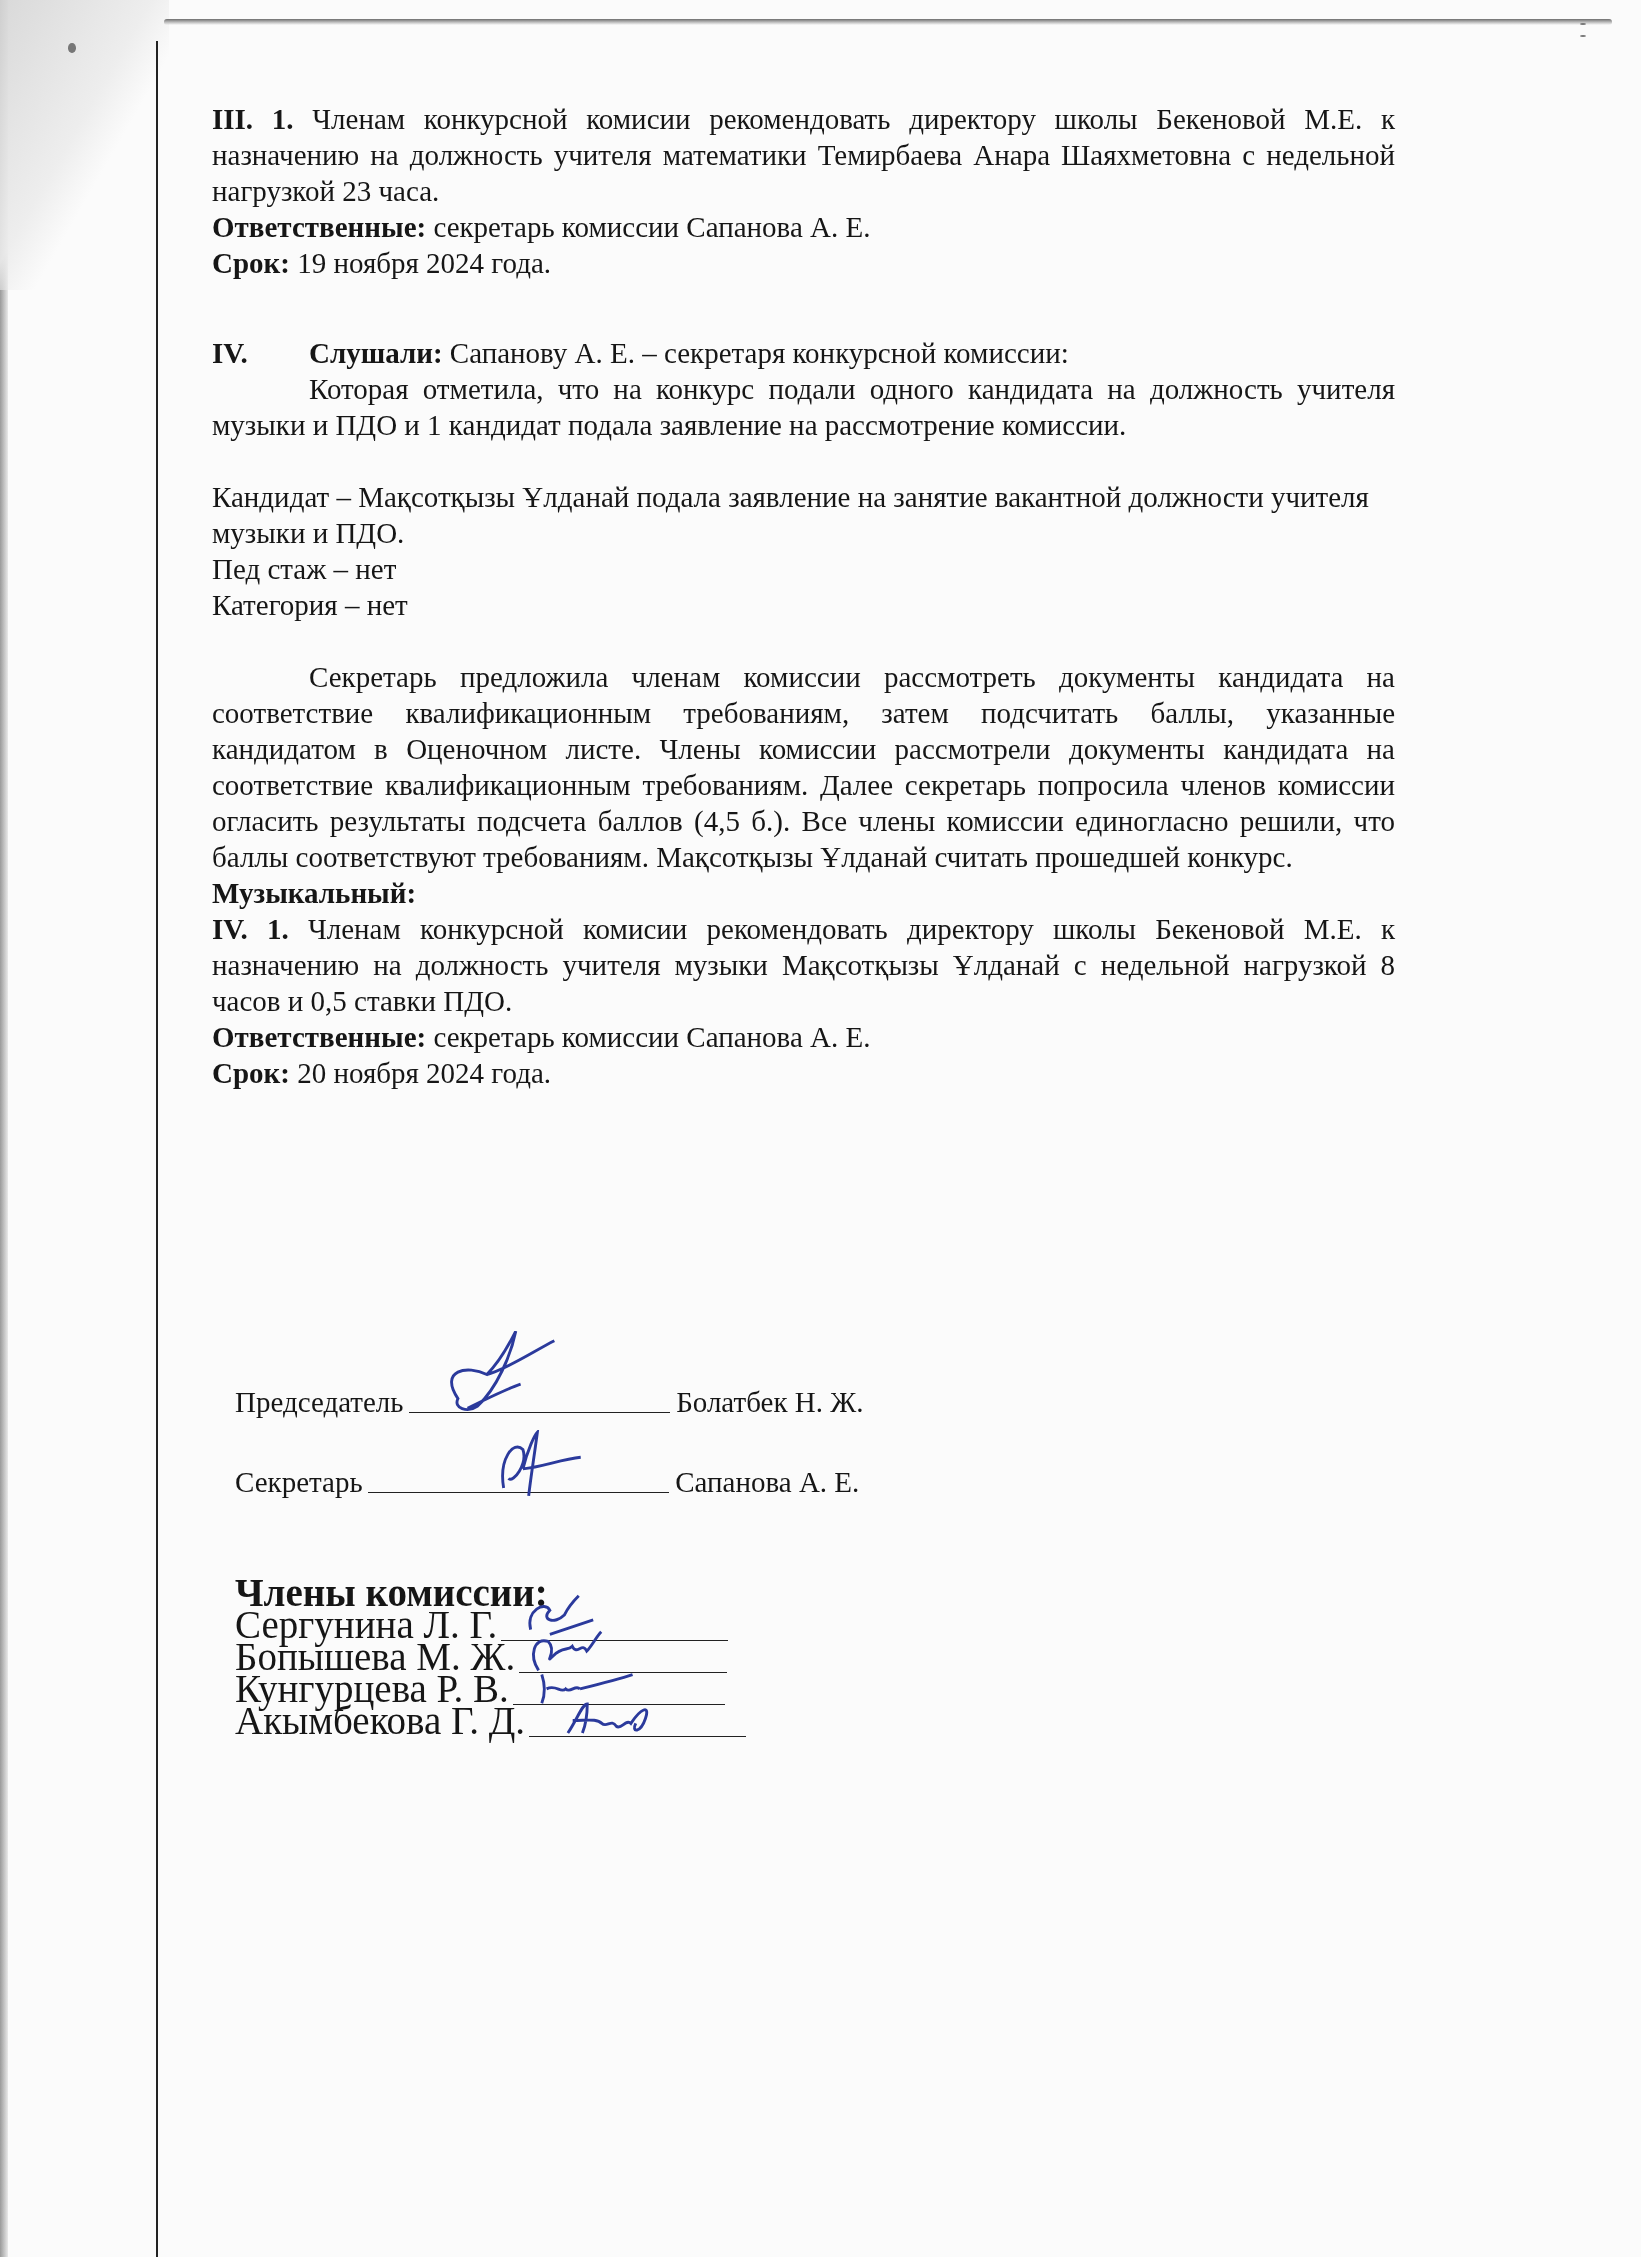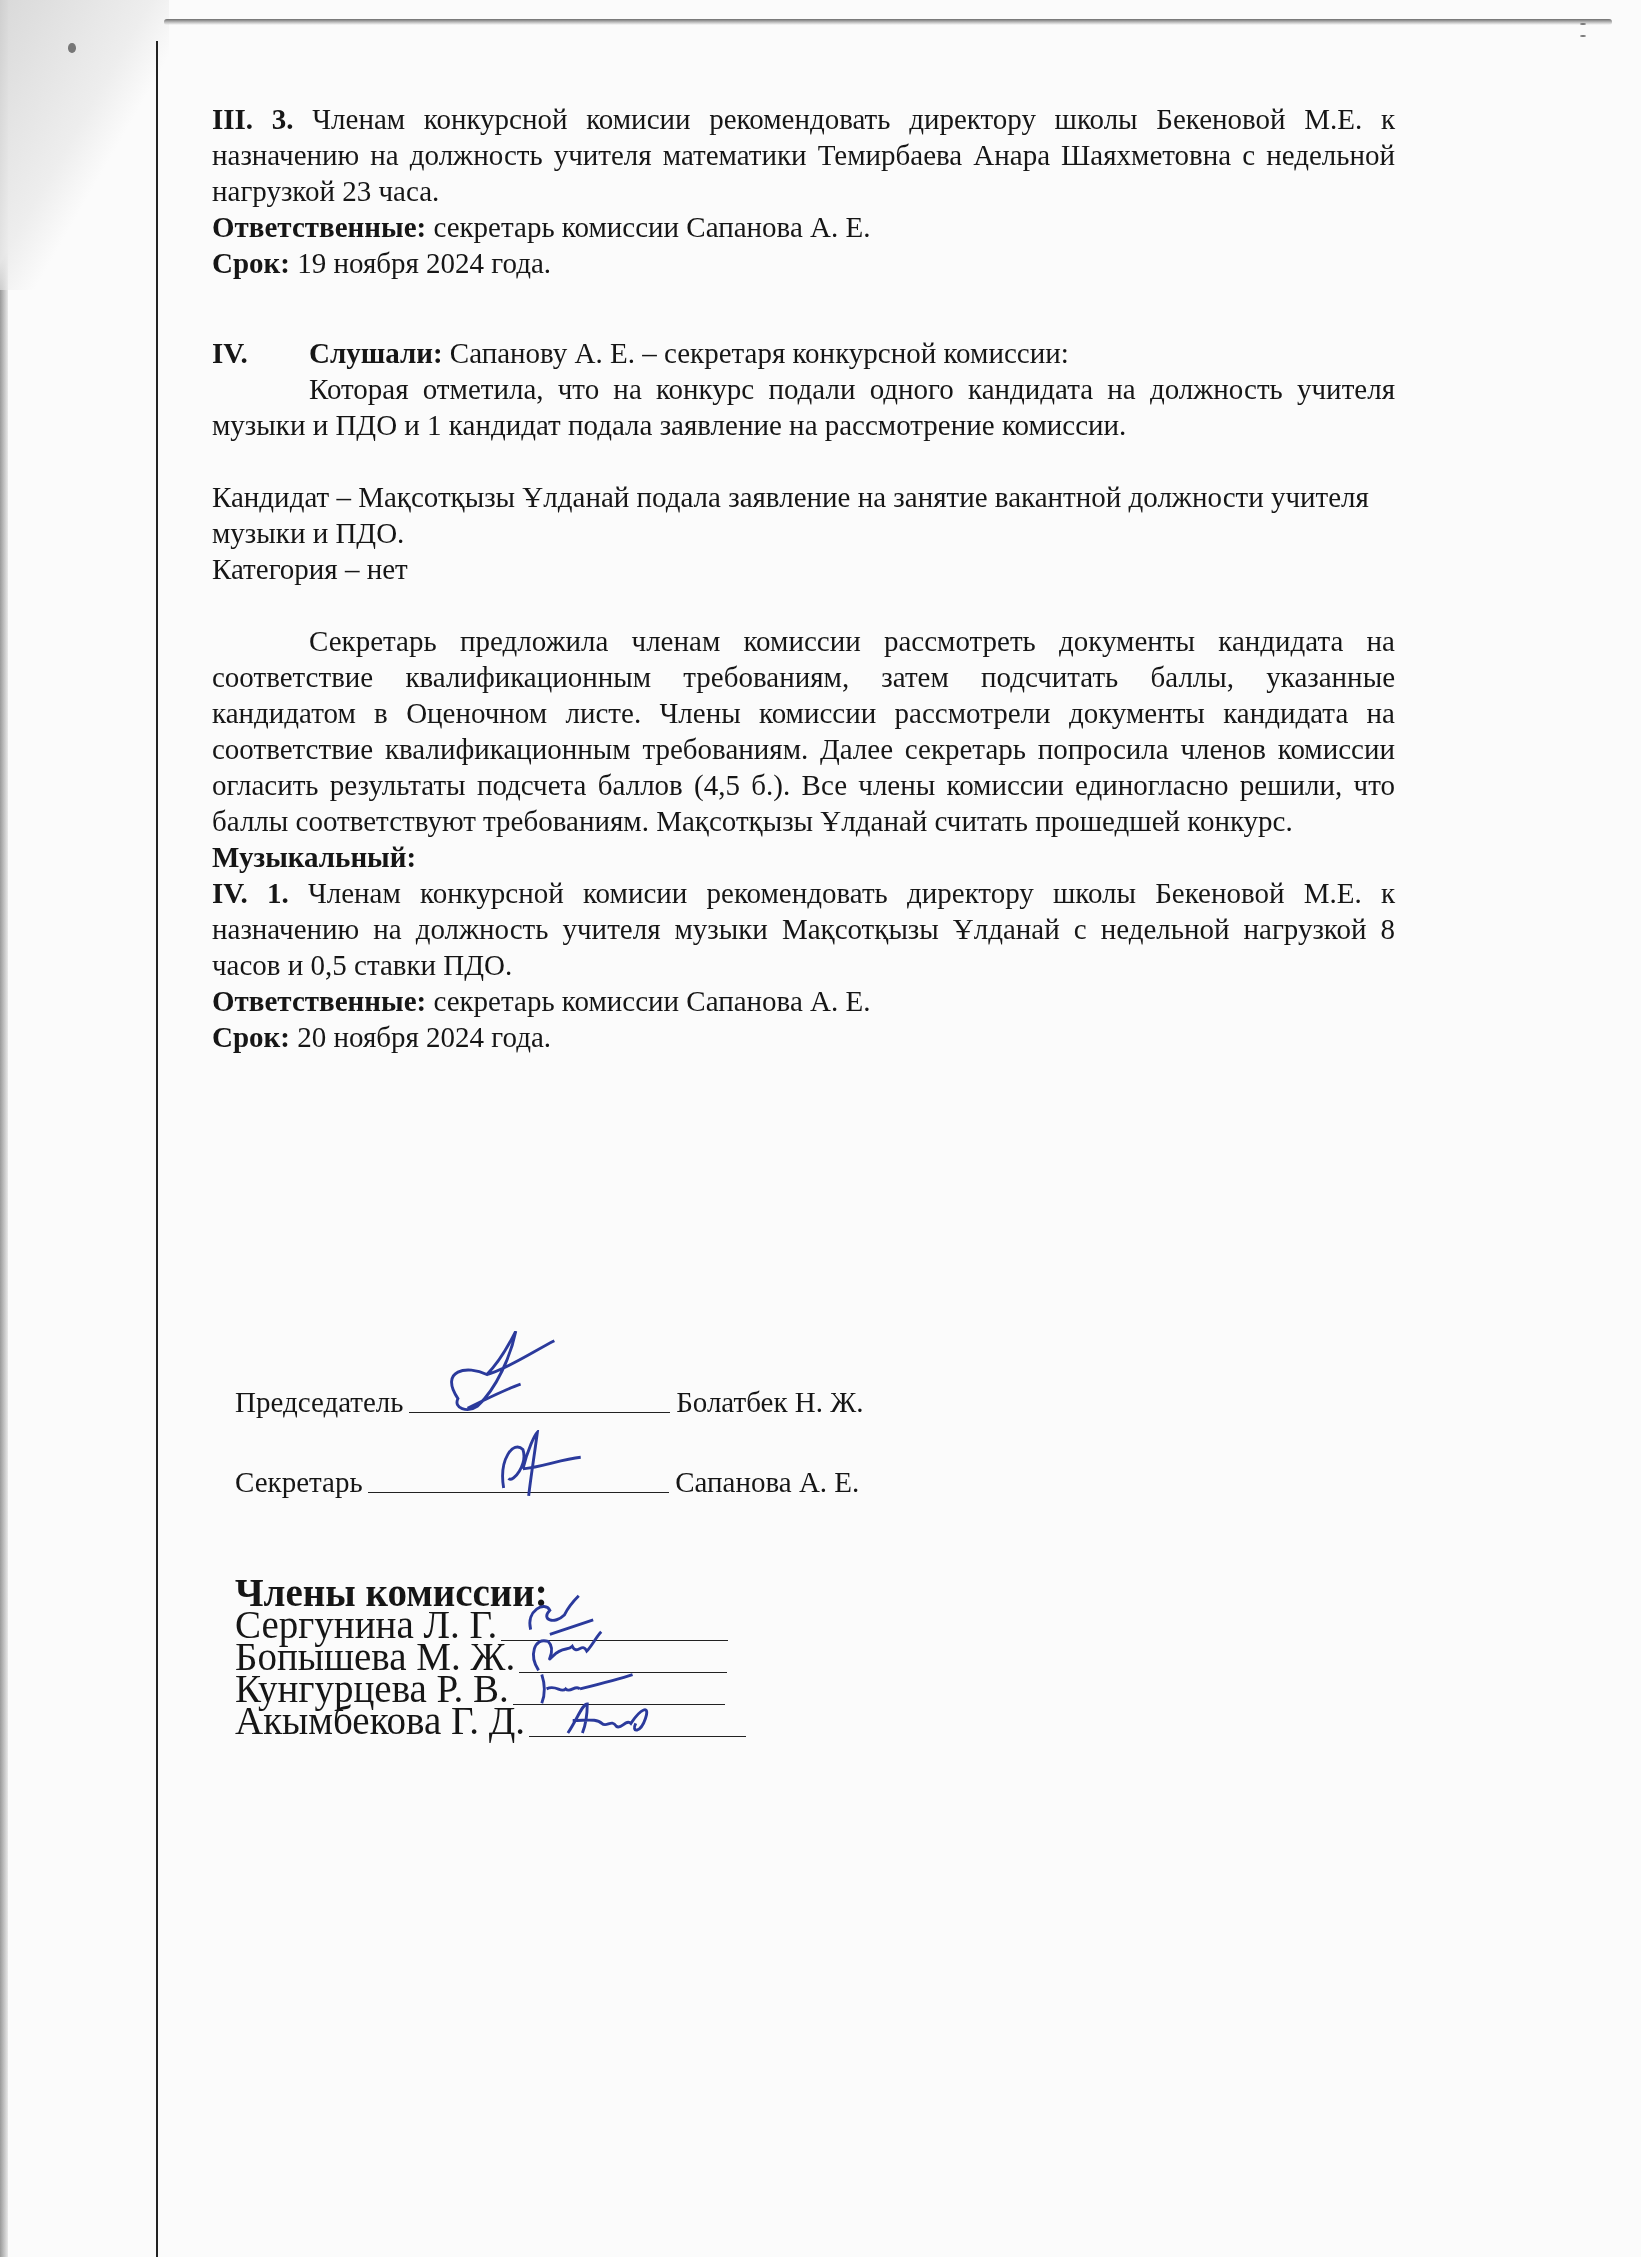--- a/index.html
+++ b/index.html
@@ -125,21 +125,21 @@
 <div class="scan-fold"></div>
 <div class="scan-top-shadow"></div>
 <div class="scan-margin-line"></div>
 <div class="scan-dot" style="left:68px;top:43px;width:7.7px;height:9.7px;"></div>
 <div class="scan-dot" style="left:1580px;top:23px;width:5.8px;height:1.9px;"></div>
 <div class="scan-dot" style="left:1580px;top:35px;width:5.8px;height:1.9px;"></div>
 
 <div class="page">
 
   <p>
-    <span class="b">III.  3.</span><span> Членам конкурсной комисии рекомендовать директору школы Бекеновой М.Е. к назначению на должность учителя математики Темирбаева Анара Шаяхметовна с недельной нагрузкой 23 часа.</span>
+    <span class="b">III.  1.</span><span> Членам конкурсной комисии рекомендовать директору школы Бекеновой М.Е. к назначению на должность учителя математики Темирбаева Анара Шаяхметовна с недельной нагрузкой 23 часа.</span>
   </p>
   <p>
     <span class="b">Ответственные:</span><span> секретарь комиссии Сапанова А. Е.</span>
   </p>
   <p>
     <span class="b">Срок:</span><span> 19 ноября  2024 года.</span>
   </p>
 
   <div class="gap"></div>
 
@@ -147,20 +147,21 @@
     <span class="num">IV.</span>
     <span>
       <span class="b">Слушали:</span><span> Сапанову А. Е. – секретаря конкурсной комиссии:</span>
     </span>
   </div>
   <p class="indent">Которая отметила, что на конкурс подали одного кандидата на должность учителя музыки и ПДО и 1 кандидат подала заявление на рассмотрение комиссии.</p>
 
   <div class="gap"></div>
 
   <p style="text-align:left">Кандидат – Мақсотқызы Ұлданай подала заявление на занятие вакантной должности учителя музыки и ПДО.</p>
+  <p style="text-align:left">Пед стаж – нет</p>
   <p style="text-align:left">Категория – нет</p>
 
   <div class="gap"></div>
 
   <p class="indent">Секретарь предложила членам комиссии рассмотреть документы кандидата на соответствие квалификационным требованиям, затем подсчитать баллы, указанные кандидатом в Оценочном листе. Члены комиссии рассмотрели документы кандидата на соответствие квалификационным требованиям. Далее секретарь попросила членов комиссии огласить результаты подсчета баллов (4,5 б.). Все члены комиссии единогласно решили, что баллы соответствуют требованиям.  Мақсотқызы Ұлданай считать прошедшей конкурс.</p>
 
   <p class="b">Музыкальный:</p>
   <p>
     <span class="b">IV.  1.</span><span> Членам конкурсной комисии рекомендовать директору школы Бекеновой М.Е. к назначению на должность учителя музыки Мақсотқызы Ұлданай с недельной нагрузкой 8 часов и 0,5 ставки ПДО.</span>
   </p>

